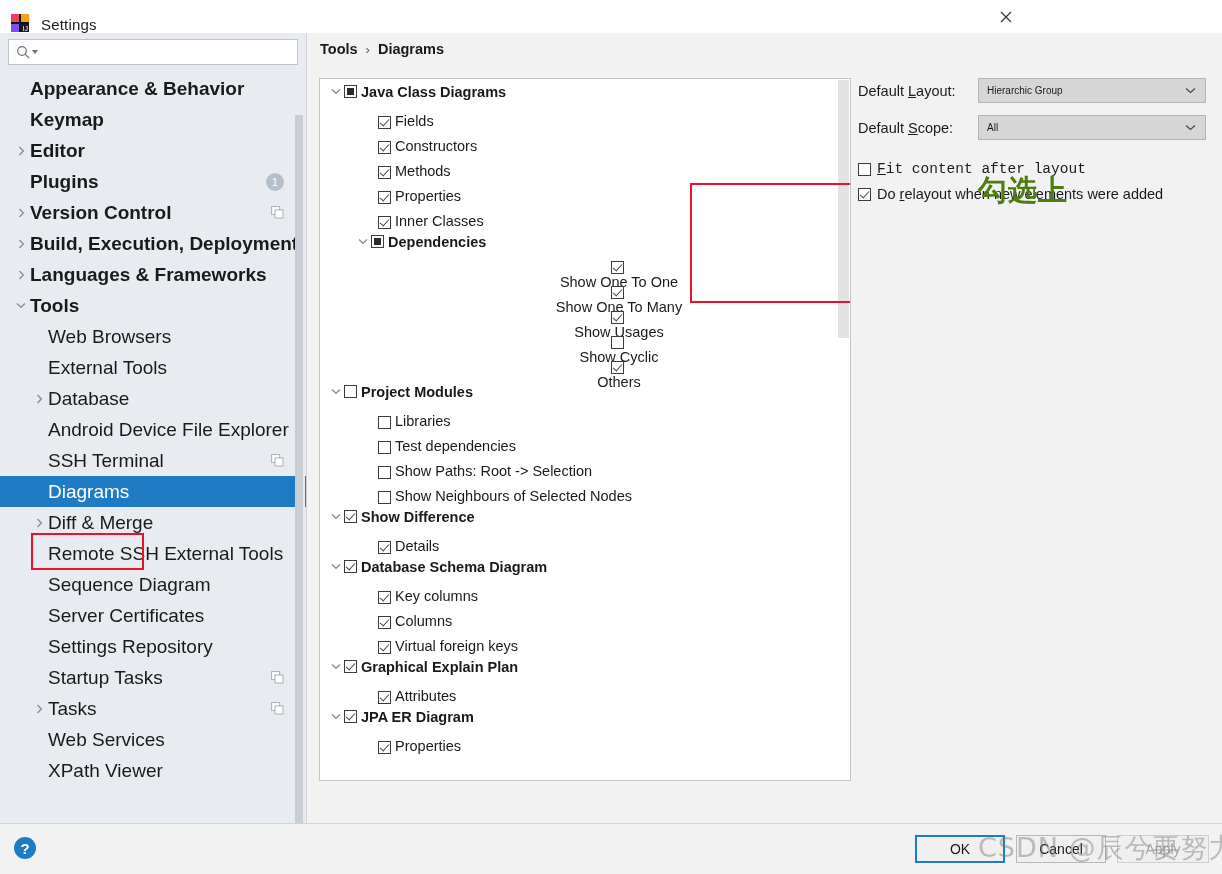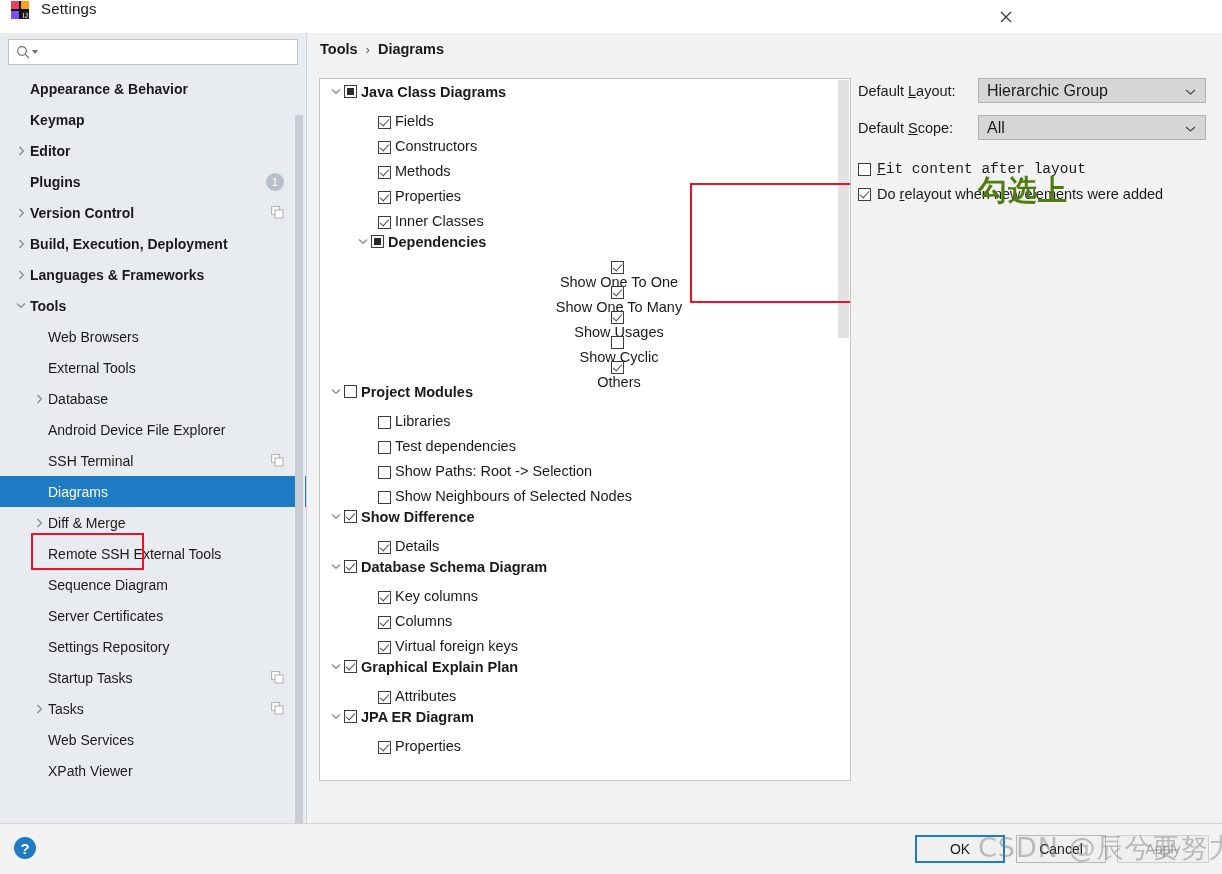--- a/index.html
+++ b/index.html
@@ -16,21 +16,21 @@
     position: relative;
     width: 1222px; height: 874px;
     background: #ffffff;
   }
 
   
   #titlebar {
     position: absolute; left: 0; top: 0;
     width: 1036px; height: 33px;
     background: #ffffff;
-    display: flex; align-items: flex-start;
+    display: flex; align-items: flex-end;
   }
   #titlebar .tb-icon {
     margin-left: 10px; width: 20px; height: 20px;
     position: relative; flex: none;
   }
   #titlebar .tb-title {
     margin-left: 11px;
     font-size: 15px; color: #1d1d1d;
     letter-spacing: .2px;
   }
@@ -74,21 +74,21 @@
     padding-left: 12px;
     cursor: default;
     white-space: nowrap;
   }
   .nav-item .arrow {
     width: 18px; flex: none;
     display: flex; align-items: center; justify-content: center;
     color: #9aa0a6;
   }
   .nav-item .arrow.blank { visibility: hidden; }
-  .nav-item .nv-label { font-size: 14px; }
+  .nav-item .nv-label { font-size: 19px; }
   .nav-item.bold .nv-label { font-weight: bold; }
   .nav-item.lvl1 { padding-left: 30px; }
   .nav-item.lvl1 .arrow { width: 18px; }
   .nav-item.selected {
     background: #1f7cc4;
   }
   .nav-item.selected .nv-label { color: #ffffff; }
   .badge-1 {
     position: absolute; right: 22px;
     width: 18px; height: 18px; border-radius: 50%;
@@ -199,21 +199,21 @@
   }
   .opt-label {
     width: 120px; font-size: 14.5px; flex: none;
   }
   .combo {
     width: 228px; height: 25px;
     background: #d6d6d6;
     border: 1px solid #b3b3b3;
     display: flex; align-items: center;
     padding-left: 8px;
-    font-size: 16px;
+    font-size: 10px;
     position: relative; cursor: pointer;
   }
   .combo .chev {
     position: absolute; right: 9px; top: 50%;
     transform: translateY(-50%);
     color: #4a4a4a;
   }
   .opt-check {
     display: flex; align-items: center;
     margin-bottom: 9px;

